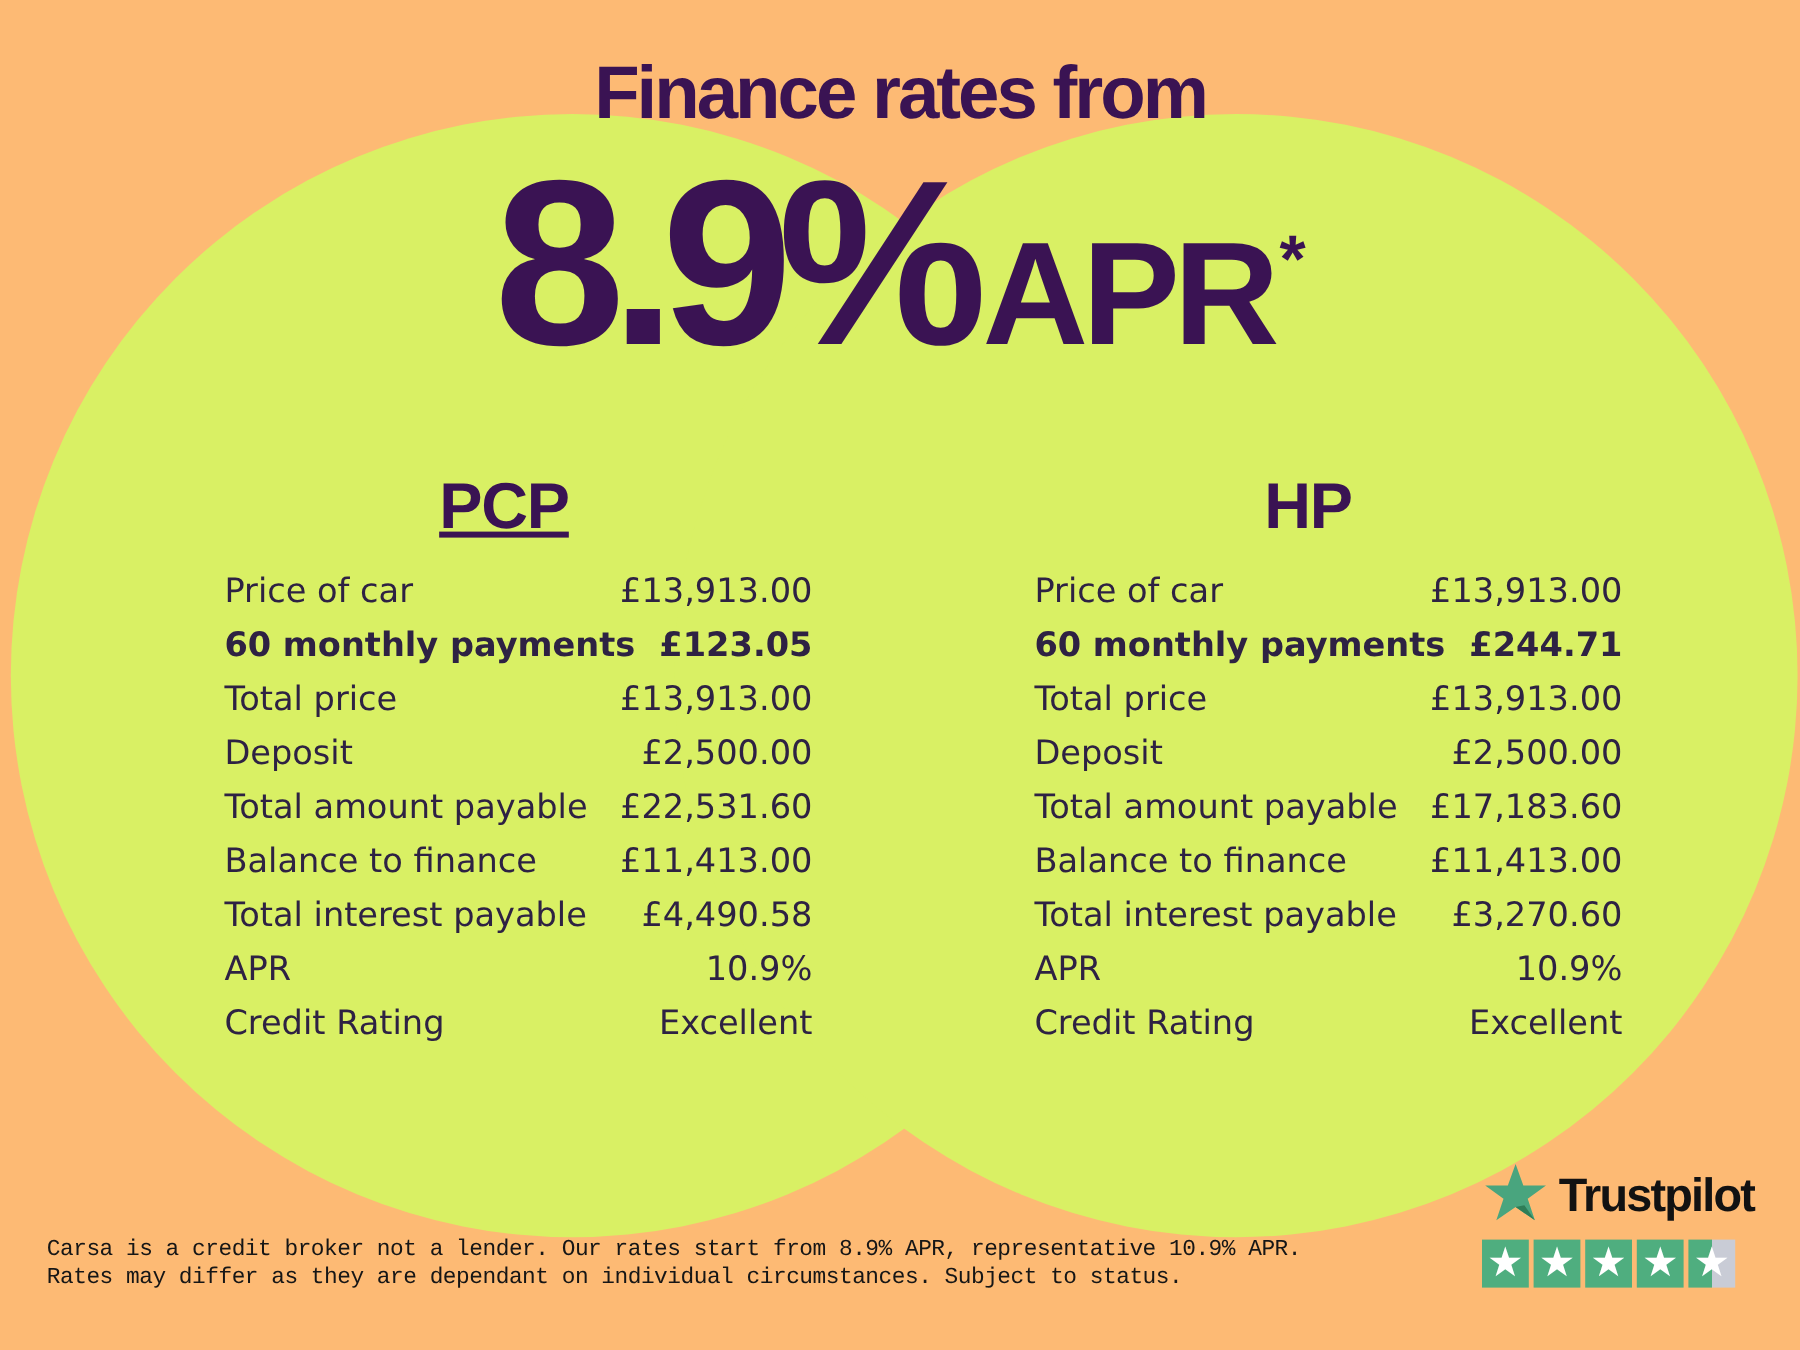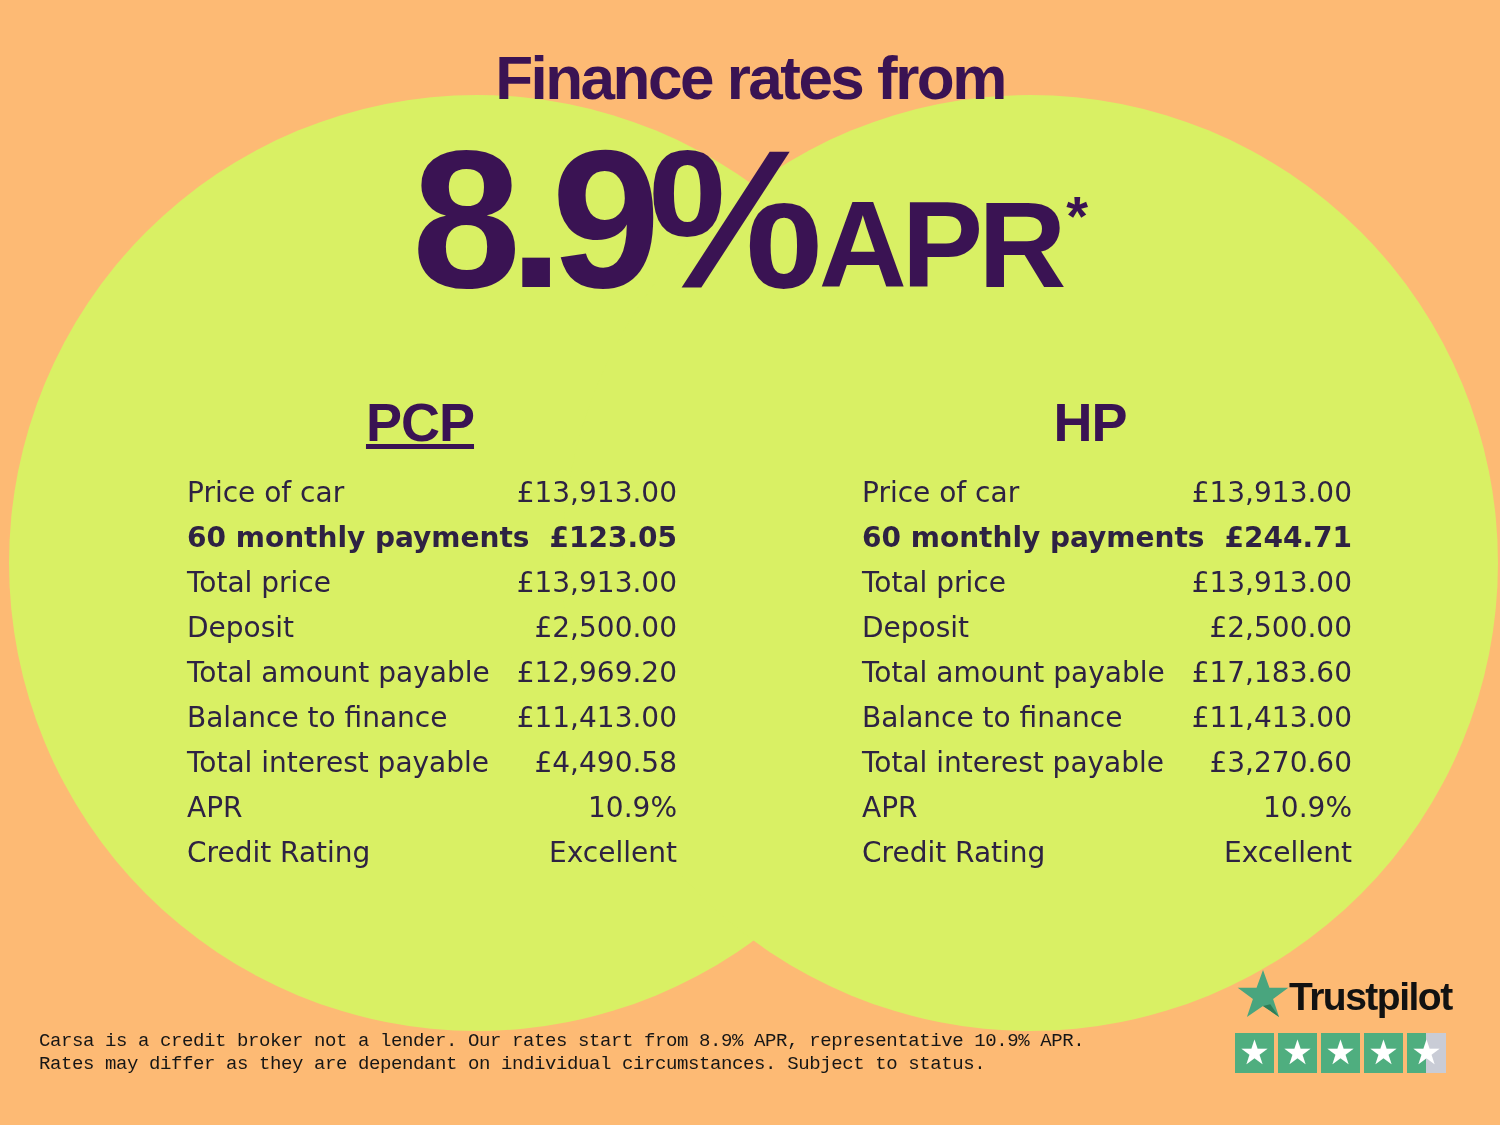--- a/index.html
+++ b/index.html
@@ -93,20 +93,21 @@
     font-size: 28px;
     color: #2E2243;
   }
   .row.bold { font-weight: 700; }
 
   .tp-logo {
     position: absolute;
     left: 1237px; top: 969px;
     display: flex;
     align-items: center;
+    gap: 10px;
   }
   .tp-brand {
     font-family: "Liberation Sans", sans-serif;
     font-weight: 700;
     font-size: 39px;
     letter-spacing: -1.5px;
     color: #121212;
   }
   .tp-stars {
     position: absolute;
@@ -166,21 +167,21 @@
     <div class="row">
         <span>Total price</span>
         <span>£13,913.00</span>
       </div>
     <div class="row">
         <span>Deposit</span>
         <span>£2,500.00</span>
       </div>
     <div class="row">
         <span>Total amount payable</span>
-        <span>£12,969.20</span>
+        <span>£22,531.60</span>
       </div>
     <div class="row">
         <span>Balance to finance</span>
         <span>£11,413.00</span>
       </div>
     <div class="row">
         <span>Total interest payable</span>
         <span>£4,490.58</span>
       </div>
     <div class="row">

